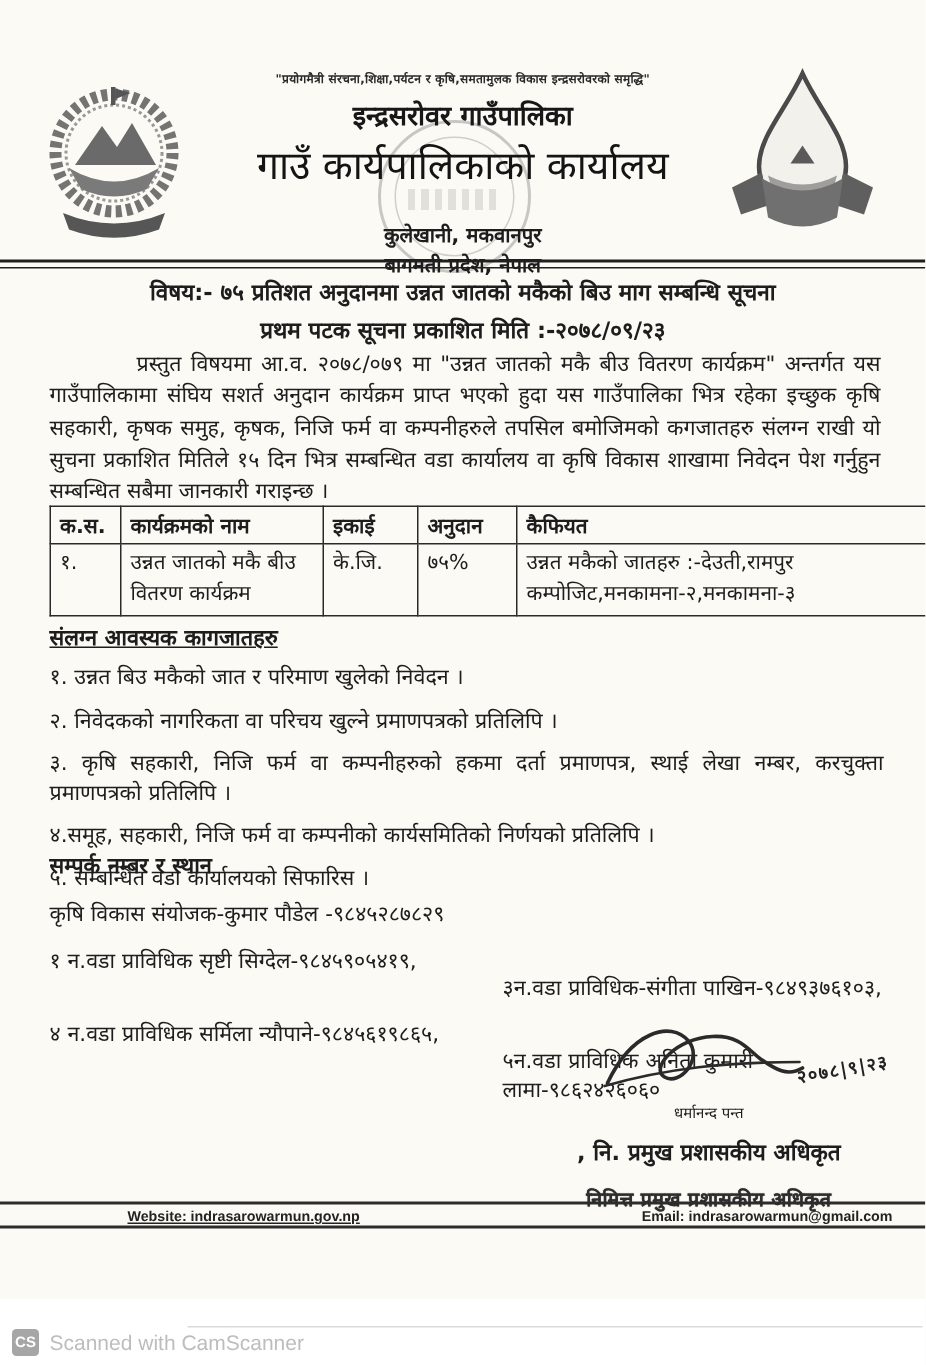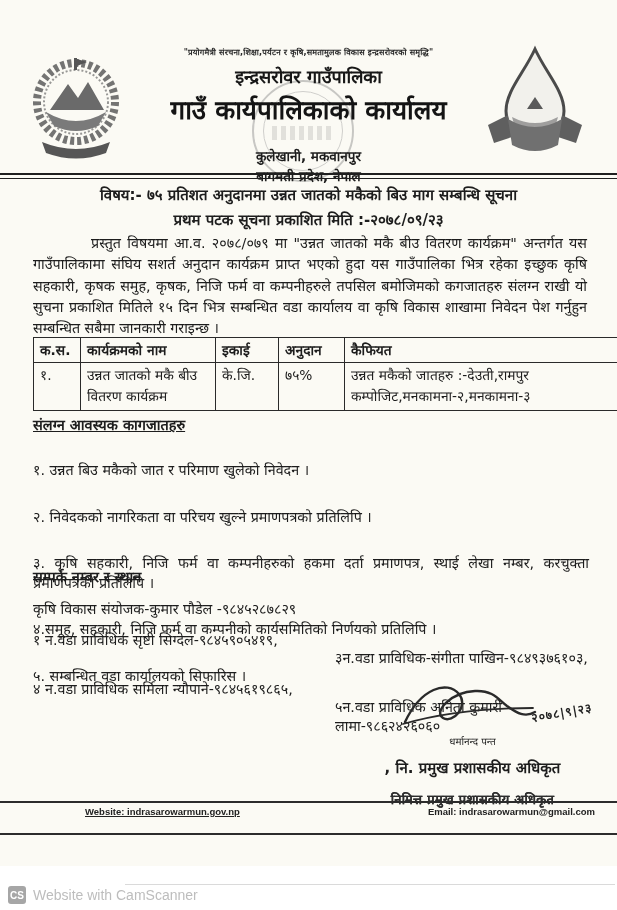--- a/index.html
+++ b/index.html
@@ -7,21 +7,21 @@
   .page {
     position:relative; width:617px; height:910px; margin:0 auto;
     background:#fbfaf4; overflow:hidden;
     font-family:"DejaVu Sans","Liberation Sans",sans-serif;
     color:#1d1d1d;
   }
   
   .header-text { position:absolute; top:46px; left:0; width:100%; text-align:center; }
   .motto { font-size:8px; font-weight:700; color:#2a2a2a; letter-spacing:.2px; }
   .muni-name { font-size:18px; font-weight:700; margin-top:7px; color:#171717; }
-  .office-name { font-size:26px; font-weight:700; margin-top:3px; color:#141414; }
+  .office-name { font-size:26px; font-weight:400; margin-top:3px; color:#141414; }
   .addr1 { font-size:13.5px; font-weight:700; margin-top:20px; }
   .addr2 { font-size:13.5px; font-weight:700; margin-top:2px; }
   .logo { position:absolute; }
   .logo-left { top:52px; left:24px; width:104px; height:110px; }
   .logo-right { top:45px; left:482px; width:106px; height:112px; }
   .round-stamp {
     position:absolute; top:80px; left:252px; width:102px; height:102px;
     border:2px solid #8a8a8a; border-radius:50%; opacity:.45;
   }
   .round-stamp::before {
@@ -53,21 +53,21 @@
   .notice-table th, .notice-table td {
     border:1.6px solid #2a2a2a; padding:2px 6px 3px; text-align:left; vertical-align:top;
     font-weight:400;
   }
   .notice-table th { font-weight:600; height:24px; }
   .notice-table td { height:46px; line-height:21px; }
   .cell-justify { text-align:justify; }
   
   .docs { position:absolute; top:414px; left:33px; width:556px; font-size:14.3px; }
   .docs-heading { font-weight:700; text-decoration:underline; font-size:14.5px; }
-  .docs p { margin-top:27px; line-height:19.5px; text-align:justify; }
+  .docs p { margin-top:9px; line-height:19.5px; text-align:justify; }
   
   .contact { position:absolute; top:566px; left:33px; width:556px; font-size:14.3px; }
   .contact-heading { font-weight:700; font-size:14.5px; }
   .coordinator { margin-top:13px; }
   .contact-row { display:flex; margin-top:12px; }
   .contact-row .c1 { flex:0 0 302px; }
   .contact-row .c2 { flex:1;margin-top:18px; }
   
   .sig-block { position:absolute; top:678px; left:355px; width:235px; text-align:center; }
   .sig-art { position:relative; height:62px; }
@@ -80,21 +80,21 @@
   .sig-title { font-size:15px; font-weight:700; margin-top:9px; }
   .sig-stamp {
     font-size:13px; font-weight:700; margin-top:13px; color:#2d2d2d;
     text-shadow:0 0 .6px #444; letter-spacing:.3px;
   }
   
   .footer {
     position:absolute; top:801px; left:0; width:617px;
     border-top:2px solid #2c2c2c; border-bottom:2px solid #2c2c2c;
     display:flex; justify-content:space-between; align-items:center;
-    padding:3px 22px 16px 85px;
+    padding:3px 22px 0 85px;
     font-family:"Liberation Sans","DejaVu Sans",sans-serif;
     font-size:9.5px; font-weight:700; color:#222;
   }
   .footer .site { text-decoration:underline; }
   
   .below-page { position:absolute; top:866px; left:0; width:617px; height:44px; background:#ffffff; }
   .page-edge-line { position:absolute; top:18px; left:125px; width:490px; border-top:1.5px solid #dadada; }
   .camscanner { position:absolute; top:20px; left:8px; display:flex; align-items:center; gap:7px; }
   .cs-badge {
     width:18px; height:18px; background:#a6a6a6; border-radius:3px; color:#ffffff;
@@ -215,17 +215,17 @@
 
   <div class="footer">
     <span class="site">Website: indrasarowarmun.gov.np</span>
     <span class="mail">Email: indrasarowarmun@gmail.com</span>
   </div>
 
   <div class="below-page">
     <div class="page-edge-line"></div>
     <div class="camscanner">
       <span class="cs-badge">CS</span>
-      <span class="cs-text">Website with CamScanner</span>
+      <span class="cs-text">Scanned with CamScanner</span>
     </div>
   </div>
 
 </div>
 
 </body></html>

